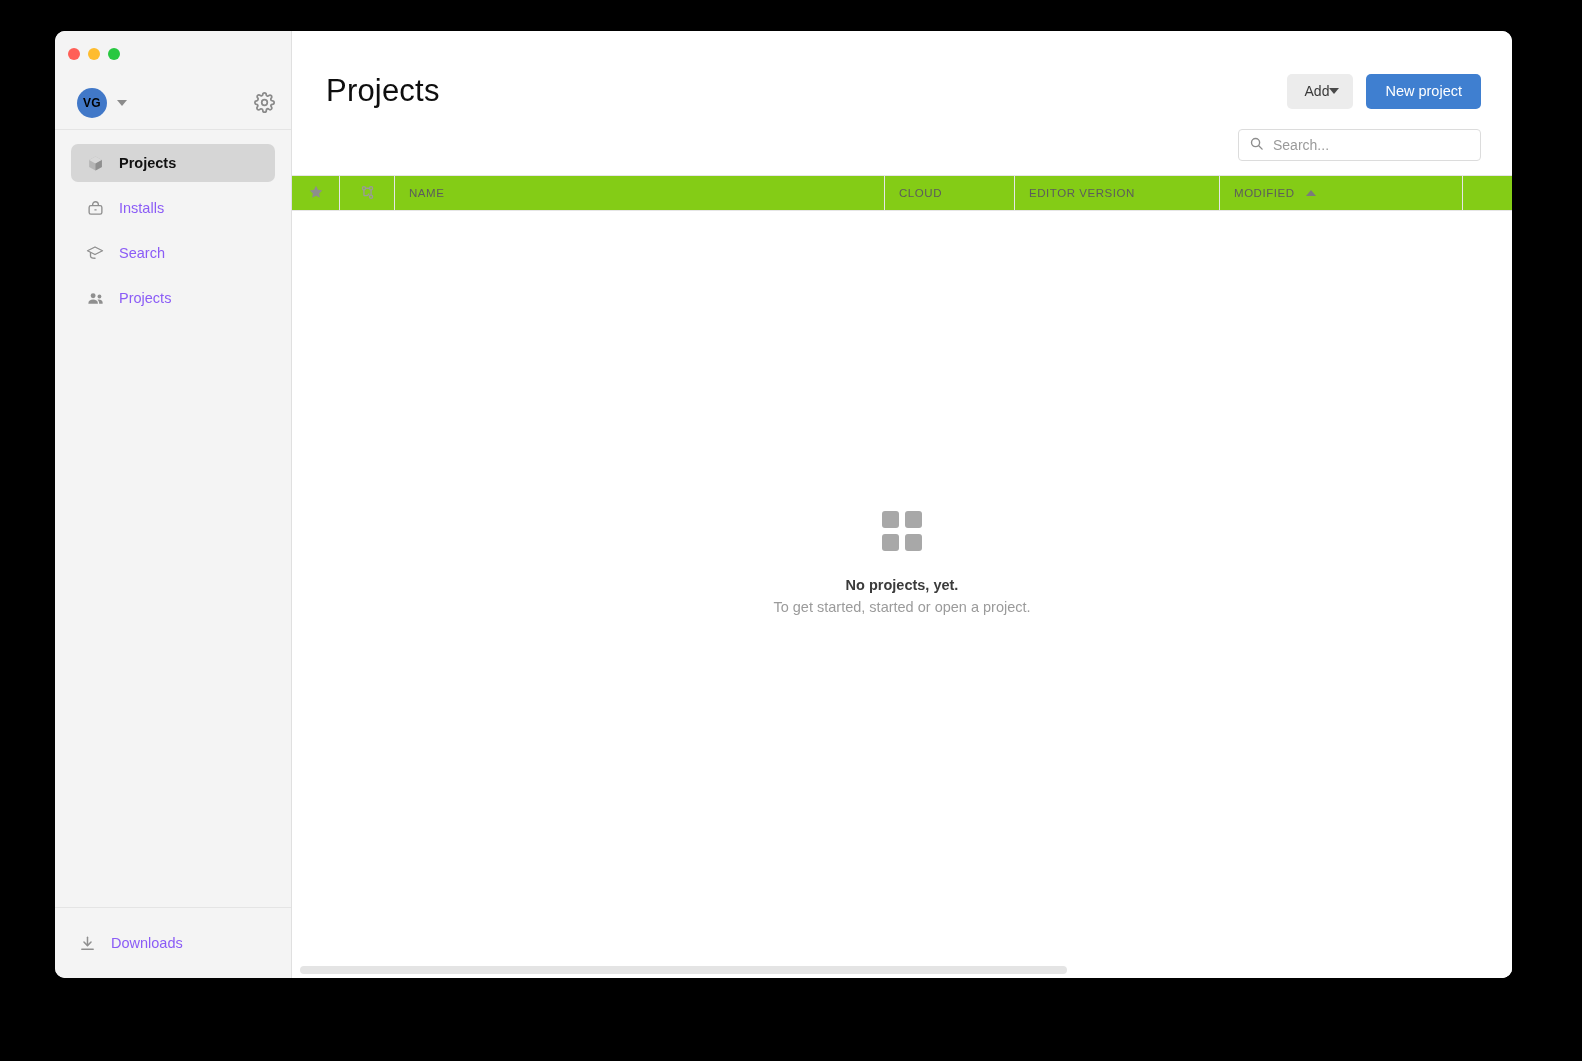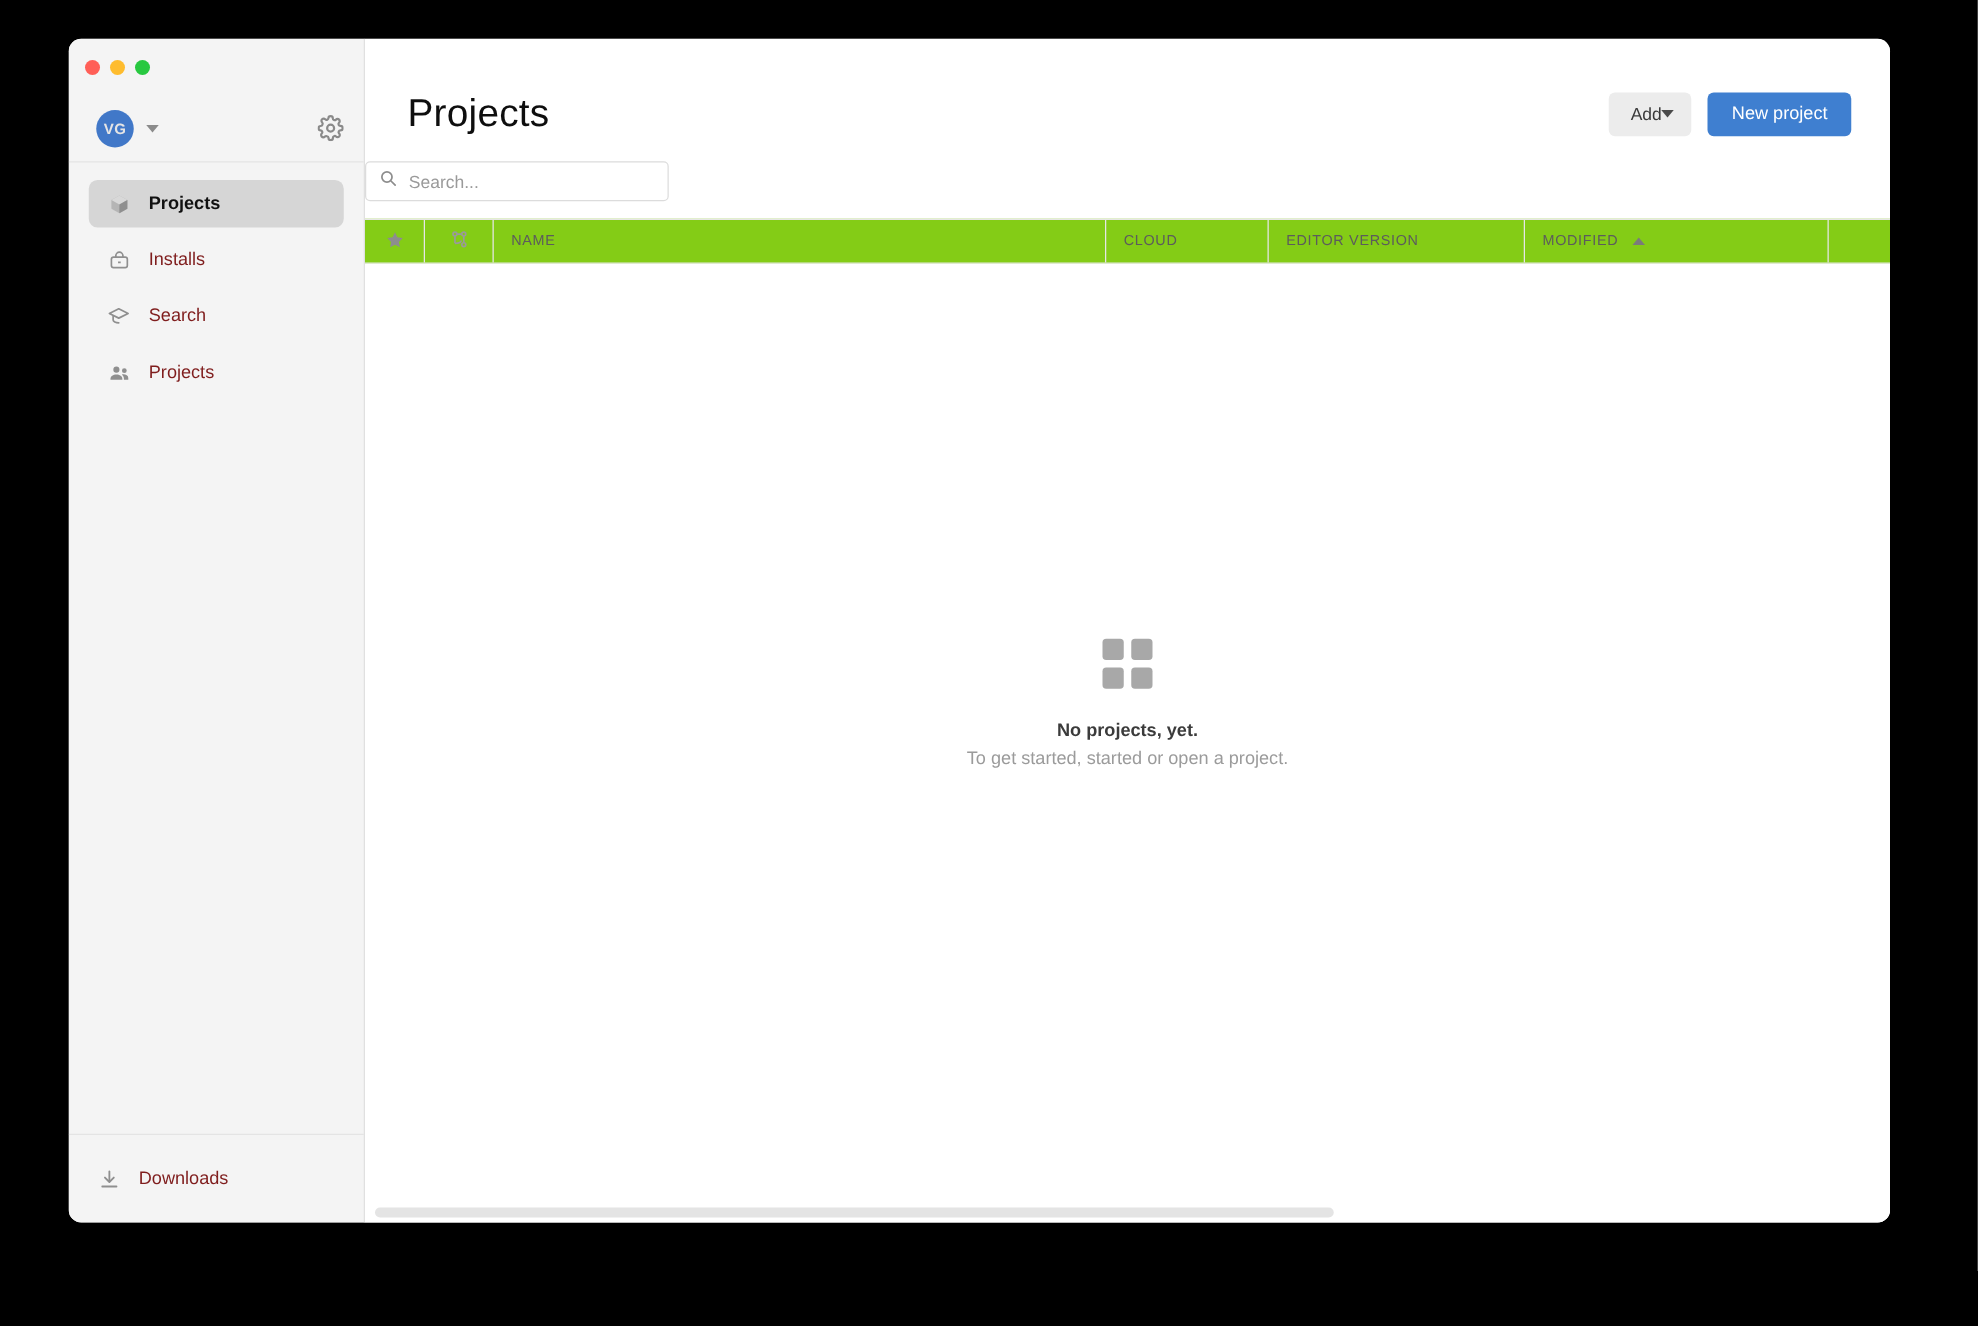--- a/index.html
+++ b/index.html
@@ -47,21 +47,21 @@
     height: 54px;
     display: flex;
     align-items: center;
     padding: 0 16px 0 22px;
     border-bottom: 1px solid #e4e4e4;
   }
   .avatar {
     width: 30px; height: 30px;
     border-radius: 50%;
     background: #4178c8;
-    color: #e5e5e5;
+    color: #000000;
     font-size: 12px;
     font-weight: bold;
     letter-spacing: .3px;
     display: flex; align-items: center; justify-content: center;
   }
   .caret-down {
     width: 0; height: 0;
     margin-left: 10px;
     border-left: 5px solid transparent;
     border-right: 5px solid transparent;
@@ -70,21 +70,21 @@
   .gear { margin-left: auto; display: flex; }
 
   .nav { padding: 14px 16px 0 16px; flex: 1; }
   .nav-item {
     height: 38px;
     display: flex;
     align-items: center;
     gap: 14px;
     padding: 0 14px;
     border-radius: 7px;
-    color: #7f1d1d;
+    color: #8b5cf6;
     font-size: 14.5px;
     margin-bottom: 7px;
   }
   .nav-item .nav-icon {
     width: 20px; height: 20px;
     display: flex; align-items: center; justify-content: center;
     flex: 0 0 20px;
   }
   .nav-item.active {
     background: #d6d6d6;
@@ -149,20 +149,21 @@
     height: 35px;
     padding: 0 19px;
     font-size: 14.5px;
     color: #ffffff;
     font-family: Liberation Sans, sans-serif;
     cursor: pointer;
   }
 
   .search-row {
     display: flex;
+    justify-content: flex-end;
     padding: 10px 31px 0 0;
     height: 56px;
   }
   .search-box {
     width: 243px;
     height: 32px;
     border: 1px solid #dcdcdc;
     border-radius: 4px;
     background: #fff;
     display: flex;

